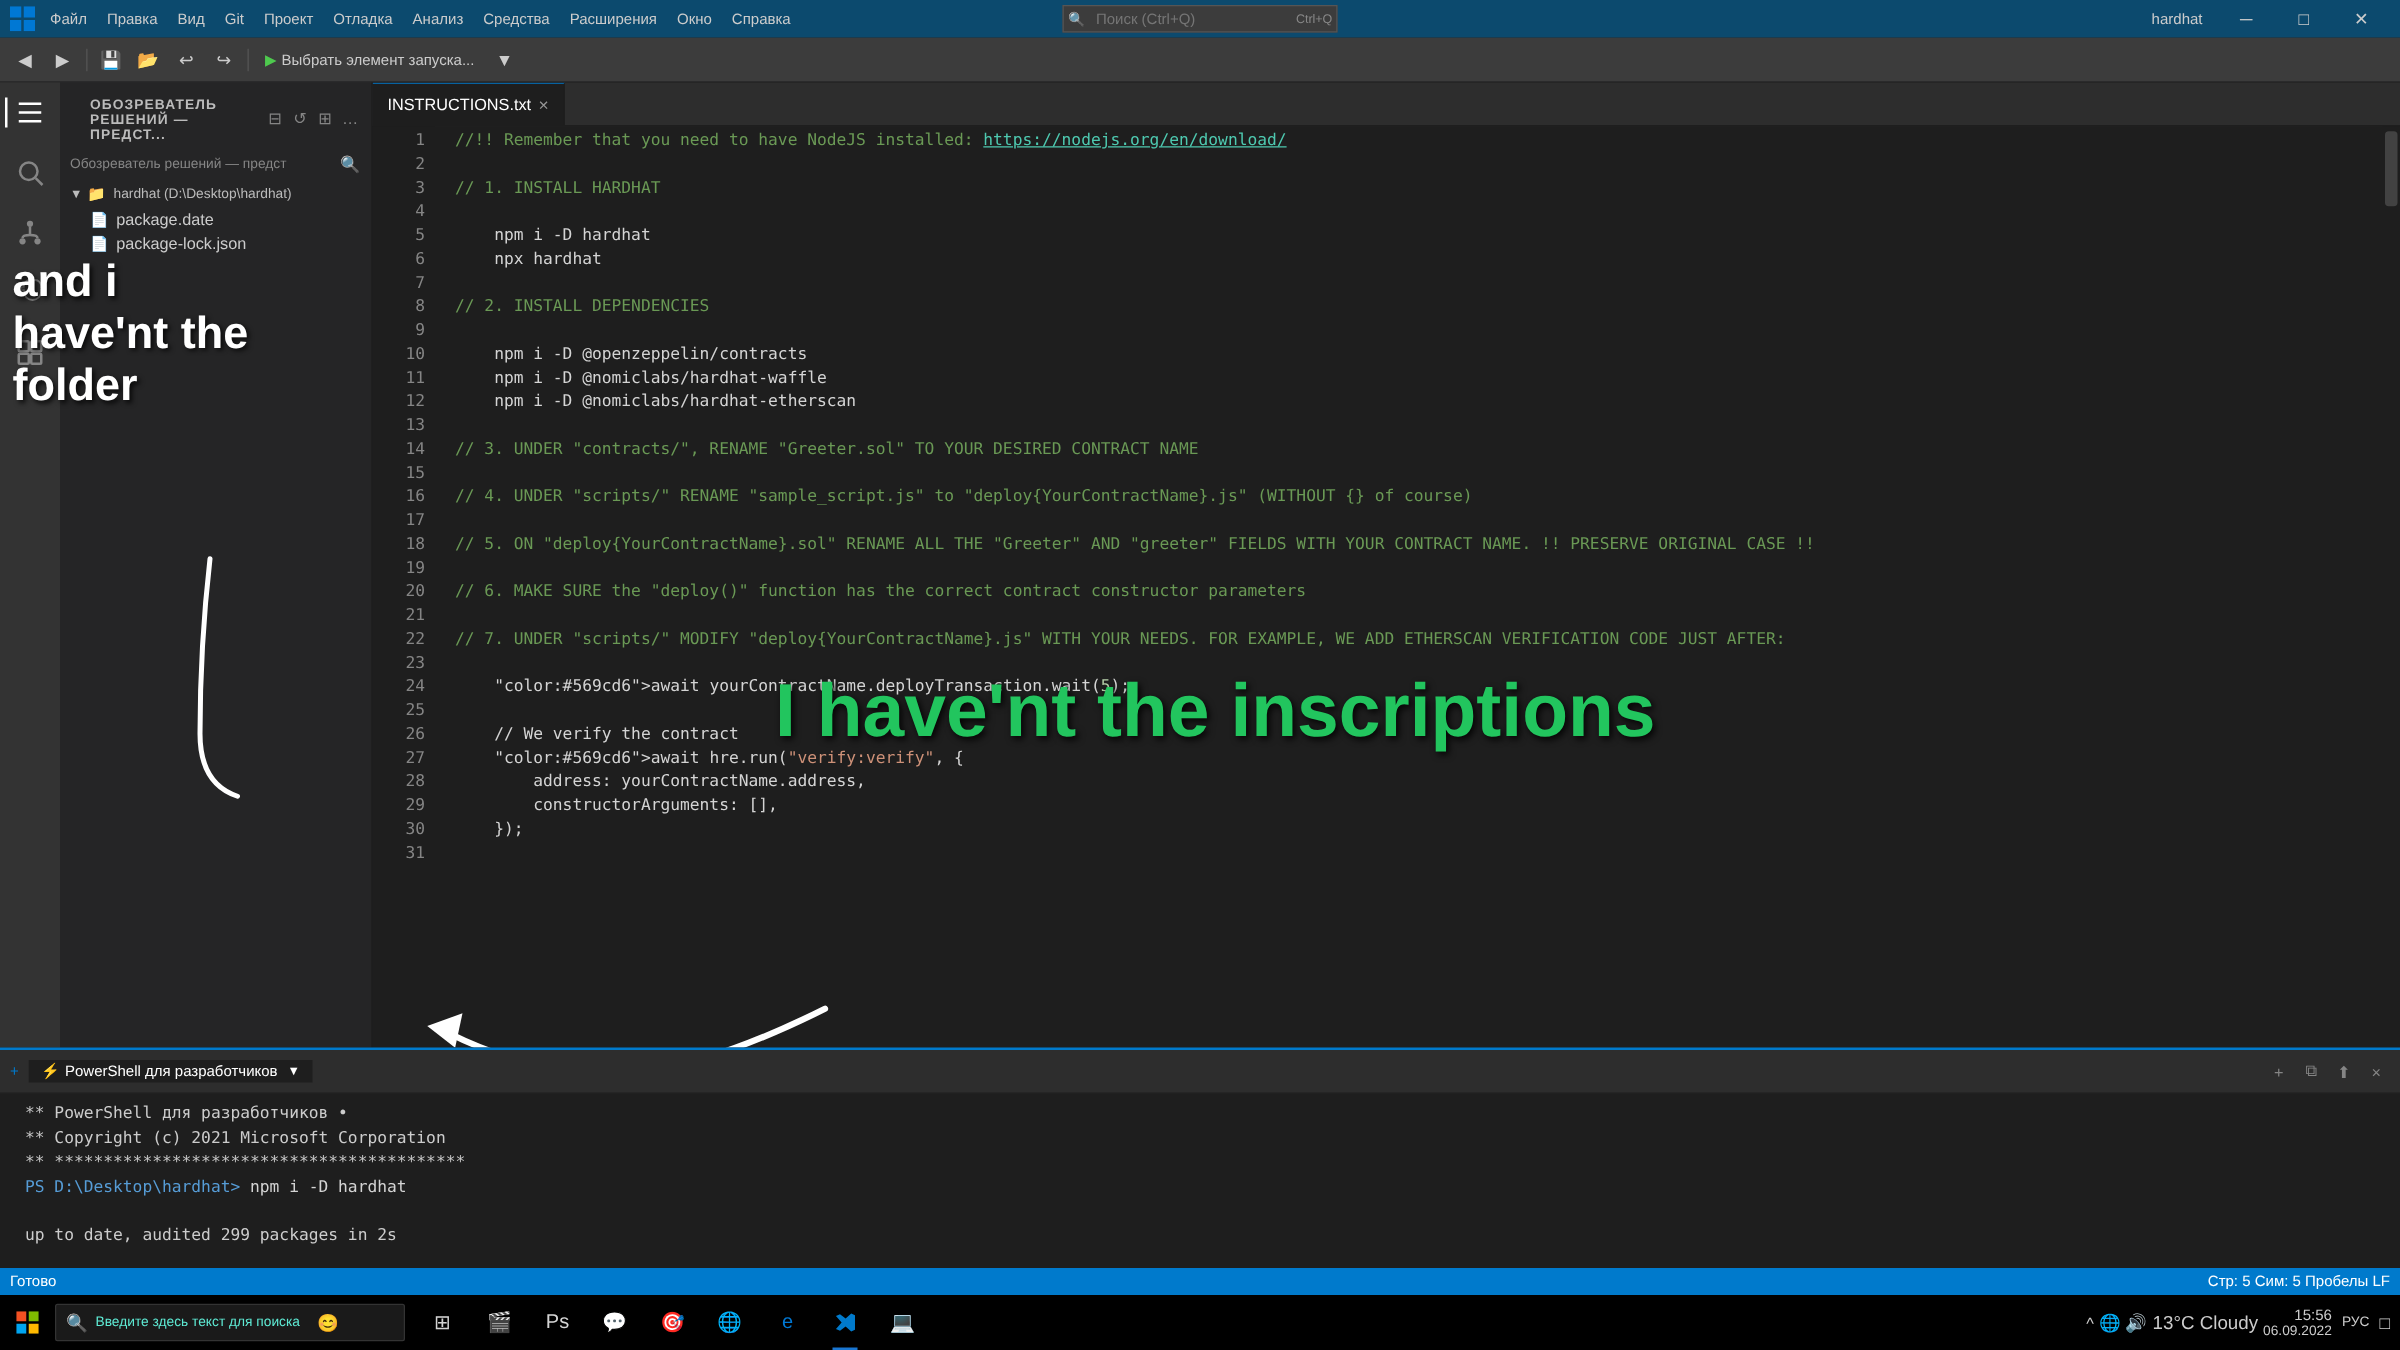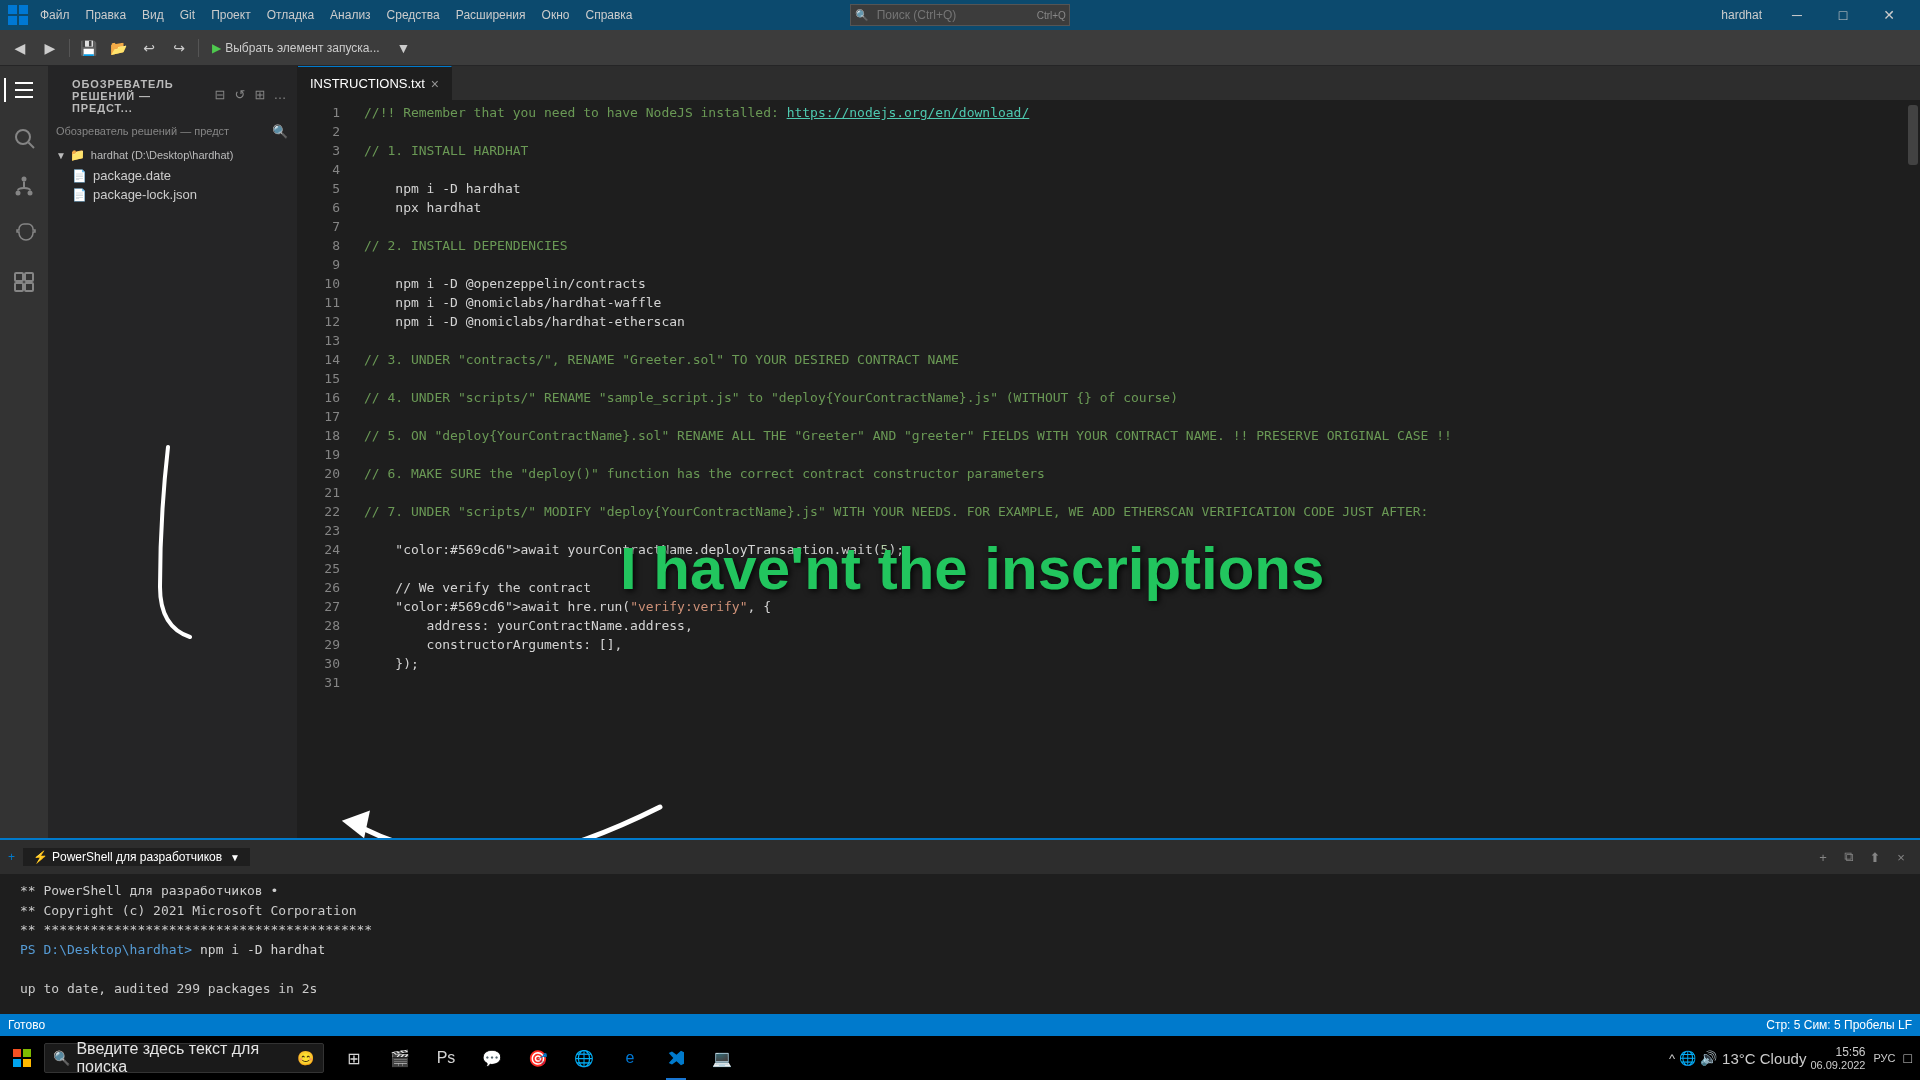--- a/index.html
+++ b/index.html
@@ -344,21 +344,21 @@
       display: flex; align-items: center;
       background: #1a1a1a;
       border: 1px solid #333;
       height: 30px;
       width: 280px;
       border-radius: 2px;
       padding: 0 8px;
       gap: 6px;
       cursor: pointer;
     }
-    .taskbar-search-text { color: #e5e5e5; font-size: 16px; }
+    .taskbar-search-text { color: #5eead4; font-size: 11px; }
     .taskbar-icon-area { display: flex; align-items: center; gap: 2px; margin-left: 8px; }
     .taskbar-app {
       width: 44px; height: 44px;
       display: flex; align-items: center; justify-content: center;
       cursor: pointer; position: relative; font-size: 20px;
     }
     .taskbar-app.active::after {
       content: '';
       position: absolute; bottom: 0; left: 12px; right: 12px;
       height: 2px; background: #1976d2;
@@ -559,20 +559,21 @@
           <div>31</div>
         </div>
       <div class="code-content" id="code-content"><div class="line"><span style="color:#6a9955">//!! Remember that you need to have NodeJS installed: </span><a href="#" style="color:#4ec9b0;text-decoration:underline">https://nodejs.org/en/download/</a></div><div class="line">&nbsp;</div><div class="line"><span style="color:#6a9955">// 1. INSTALL HARDHAT</span></div><div class="line">&nbsp;</div><div class="line">    npm i -D hardhat</div><div class="line">    npx hardhat</div><div class="line">&nbsp;</div><div class="line"><span style="color:#6a9955">// 2. INSTALL DEPENDENCIES</span></div><div class="line">&nbsp;</div><div class="line">    npm i -D @openzeppelin/contracts</div><div class="line">    npm i -D @nomiclabs/hardhat-waffle</div><div class="line">    npm i -D @nomiclabs/hardhat-etherscan</div><div class="line">&nbsp;</div><div class="line"><span style="color:#6a9955">// 3. UNDER "contracts/", RENAME "Greeter.sol" TO YOUR DESIRED CONTRACT NAME</span></div><div class="line">&nbsp;</div><div class="line"><span style="color:#6a9955">// 4. UNDER "scripts/" RENAME "sample_script.js" to "deploy{YourContractName}.js" (WITHOUT {} of course)</span></div><div class="line">&nbsp;</div><div class="line"><span style="color:#6a9955">// 5. ON "deploy{YourContractName}.sol" RENAME ALL THE "Greeter" AND "greeter" FIELDS WITH YOUR CONTRACT NAME. !! PRESERVE ORIGINAL CASE !!</span></div><div class="line">&nbsp;</div><div class="line"><span style="color:#6a9955">// 6. MAKE SURE the "deploy()" function has the correct contract constructor parameters</span></div><div class="line">&nbsp;</div><div class="line"><span style="color:#6a9955">// 7. UNDER "scripts/" MODIFY "deploy{YourContractName}.js" WITH YOUR NEEDS. FOR EXAMPLE, WE ADD ETHERSCAN VERIFICATION CODE JUST AFTER:</span></div><div class="line">&nbsp;</div><div class="line">    <span style="&lt;span">"color:#569cd6"</span>&gt;await yourContractName.deployTransaction.wait(<span style="color:#b5cea8">5</span>);</div><div class="line">&nbsp;</div><div class="line">    // We verify the contract</div><div class="line">    <span style="&lt;span">"color:#569cd6"</span>&gt;await hre.run(<span style="color:#ce9178">"verify:verify"</span>, {</div><div class="line">        address: yourContractName.address,</div><div class="line">        constructorArguments: [],</div><div class="line">    });</div><div class="line">&nbsp;</div></div>
       <div class="vscroll">
         <div class="vscroll-thumb"></div>
       </div>
     </div>
   </div>
 
   <div class="overlay">
+    <div class="annotation-left">and i have'nt the folder</div>
     <div class="annotation-big">I have'nt the inscriptions</div>
 
     <svg class="arrow-svg" viewBox="0 0 1920 590">
 
       <path d="M 168 180 Q 160 250 160 320 Q 160 360 190 370" stroke="white" stroke-width="4" fill="none" stroke-linecap="round"></path>
 
       <path d="M 660 540 Q 580 580 520 590 Q 480 595 450 590 Q 400 580 360 560" stroke="white" stroke-width="5" fill="none" stroke-linecap="round"></path>
       <polygon points="345,548 360,572 375,548" fill="white" transform="rotate(-20, 360, 560)"></polygon>
     </svg>
   </div>

